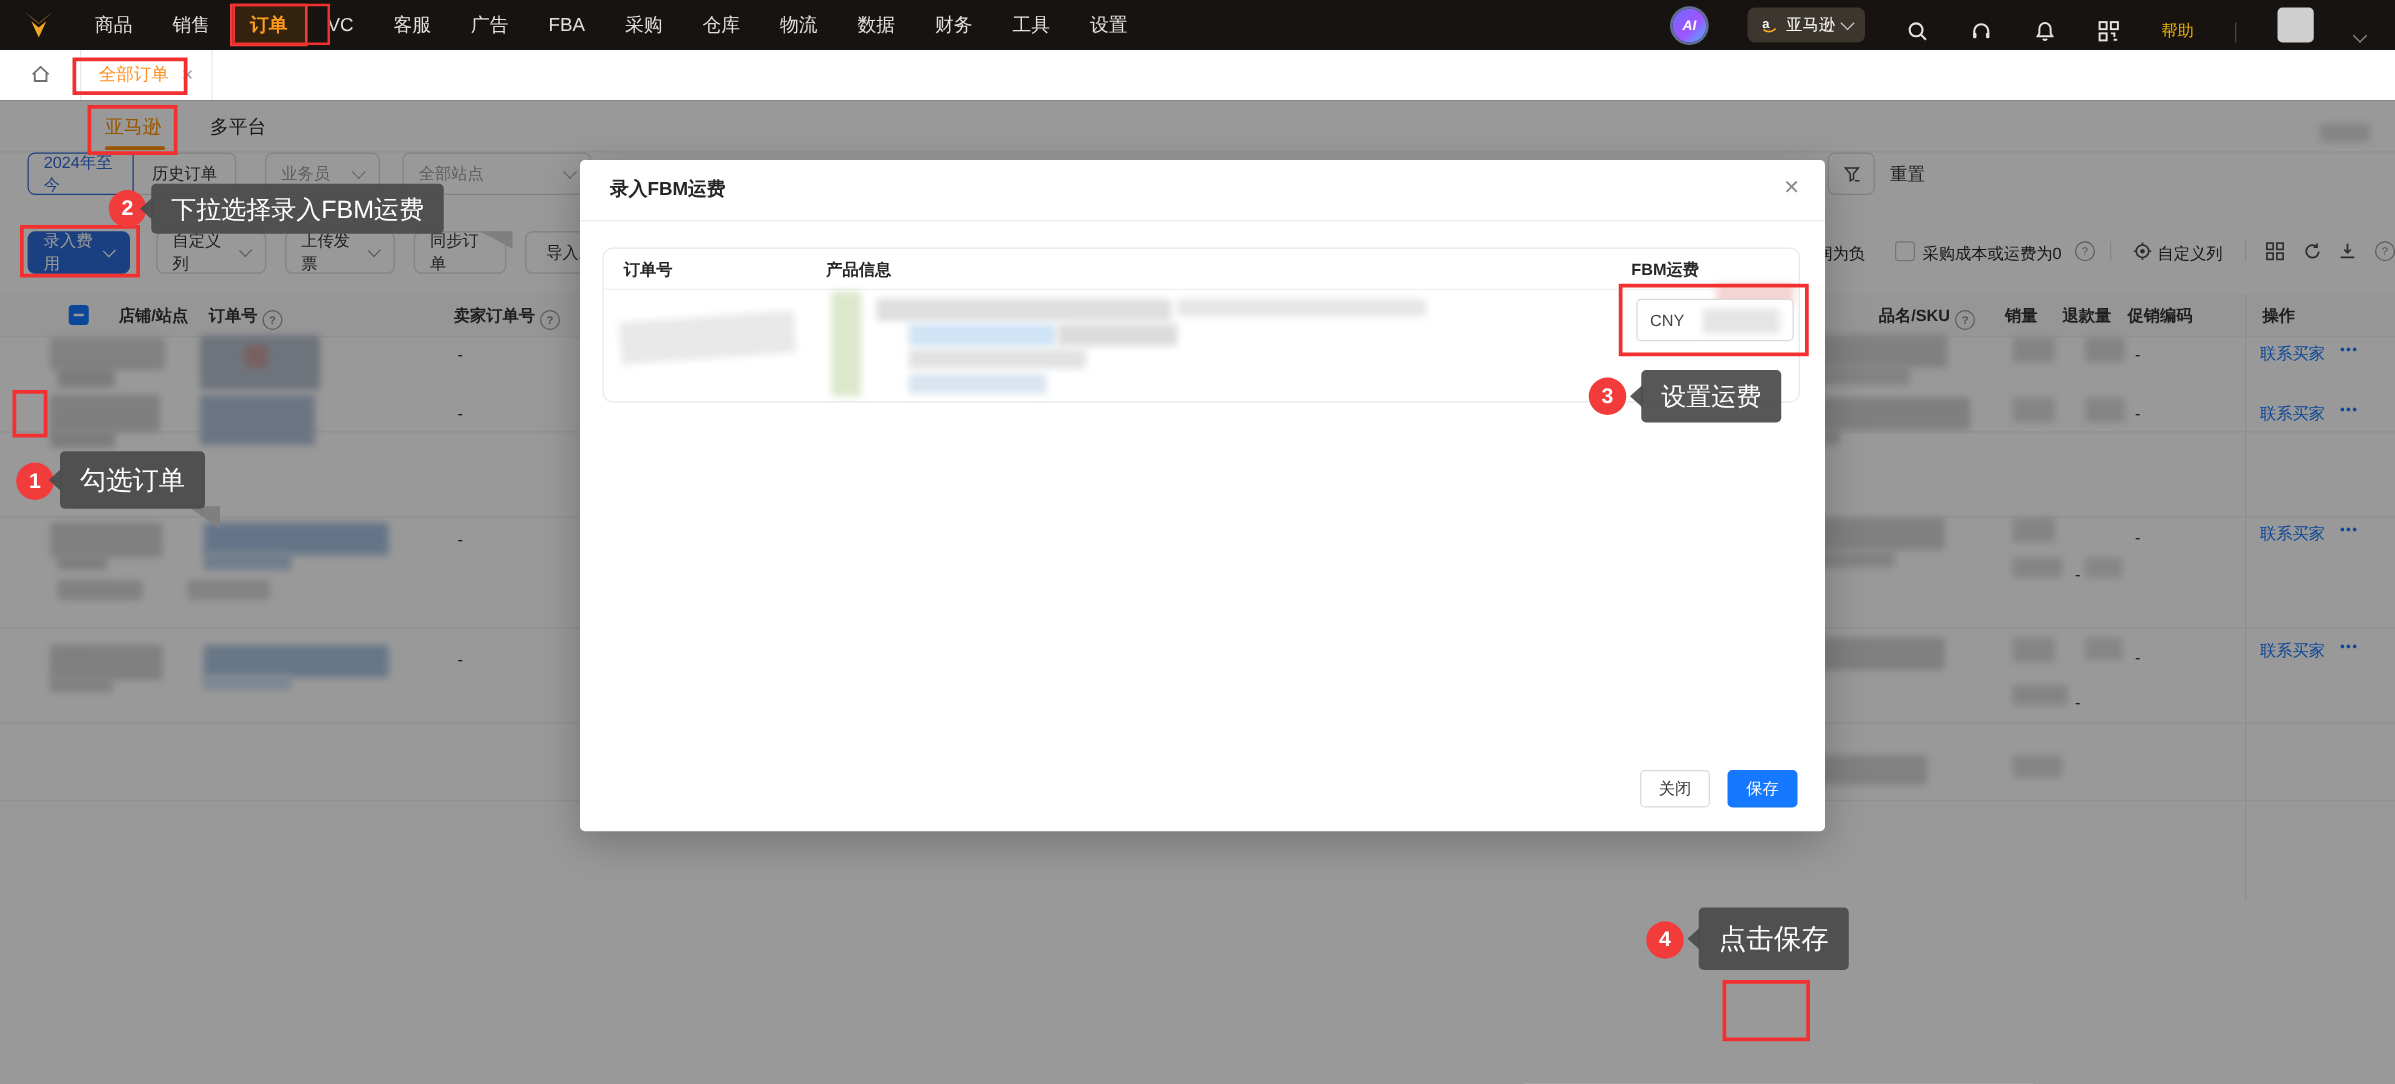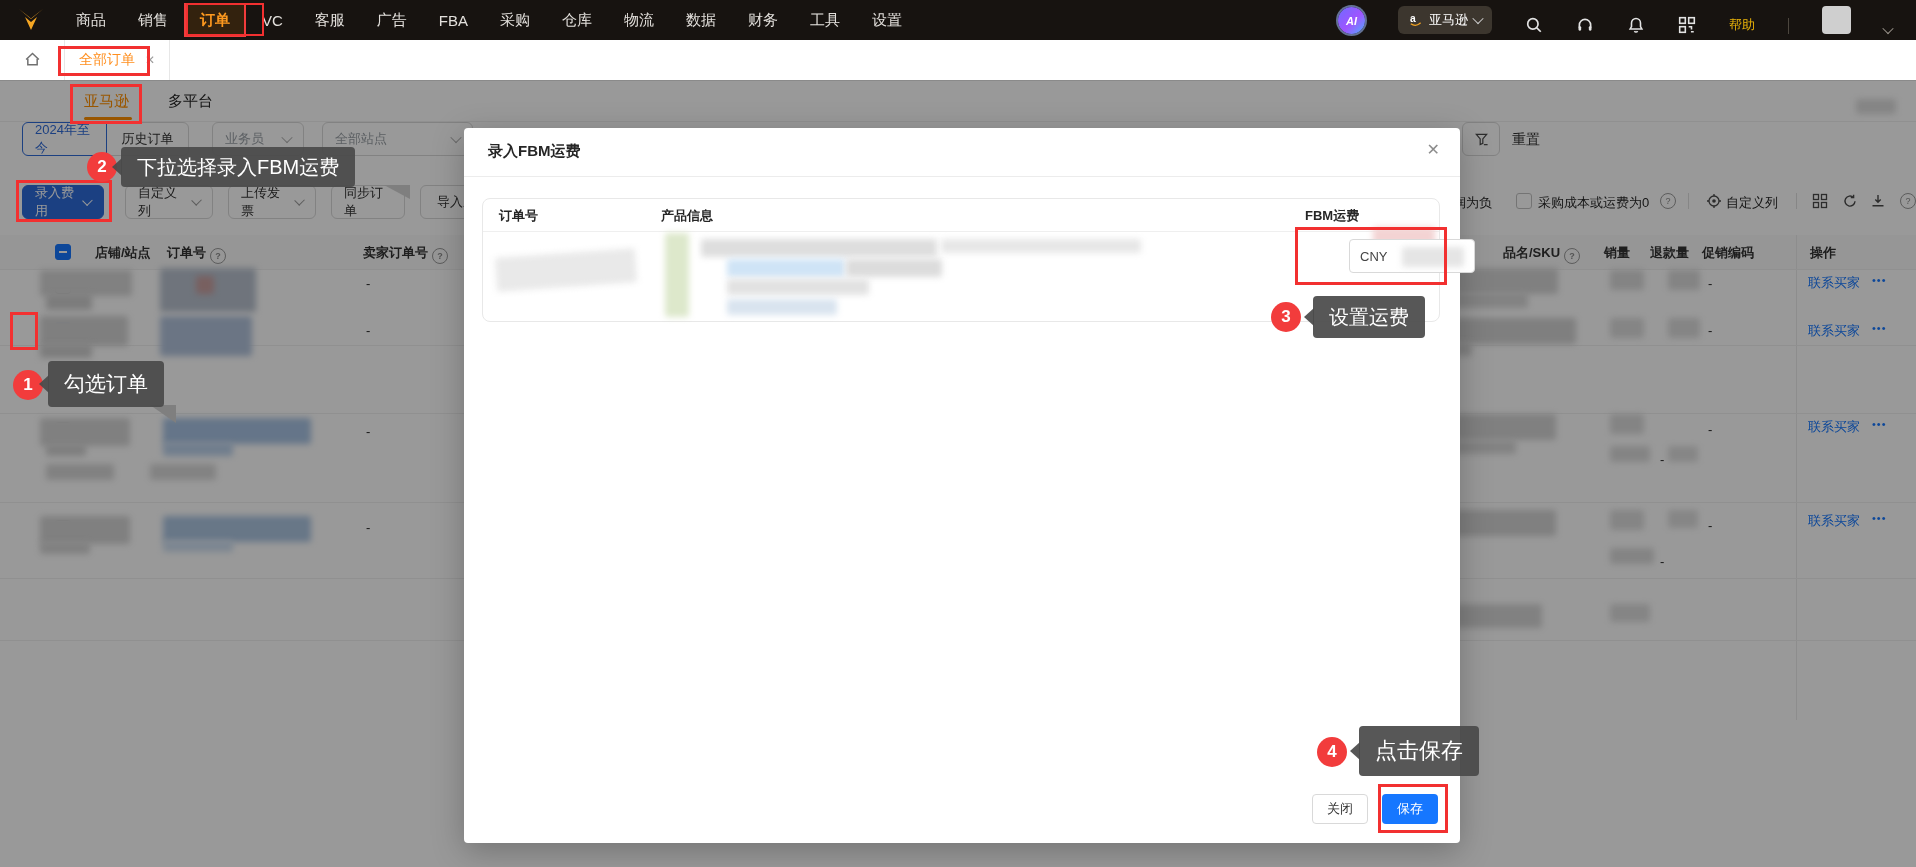--- a/index.html
+++ b/index.html
@@ -54,30 +54,30 @@
   .cb.checked::after{content:"";position:absolute;left:4.5px;top:1.5px;width:4px;height:8px;border-right:2px solid #fff;border-bottom:2px solid #fff;transform:rotate(45deg);}
   .rowline{position:absolute;left:0;width:1916px;height:1px;background:#f0f0f0;}
   .dash{position:absolute;font-size:13px;color:#262626;}
   .link{position:absolute;font-size:13px;color:#1677ff;white-space:nowrap;}
   .more{position:absolute;font-size:11px;color:#1677ff;letter-spacing:1px;}
   .bl{position:absolute;filter:blur(3px);border-radius:2px;}
   .colline{position:absolute;width:1px;background:#ececec;}
   
   .overlay{position:absolute;left:0;top:80px;width:1916px;height:787px;background:rgba(0,0,0,.40);z-index:10;}
   
-  .modal{position:absolute;left:464px;top:128px;width:996px;height:715px;background:#fff;border-radius:4px;z-index:15;
+  .modal{position:absolute;left:464px;top:128px;width:996px;height:537px;background:#fff;border-radius:4px;z-index:15;
          box-shadow:0 8px 32px rgba(0,0,0,.25);}
   .m-title{position:absolute;left:24px;top:14px;font-size:15px;font-weight:700;color:#262626;}
   .m-close{position:absolute;right:20px;top:12px;font-size:16px;color:#8c8c8c;cursor:pointer;}
   .m-hdiv{position:absolute;left:0;top:48px;width:996px;height:1px;background:#ececec;}
   .m-table{position:absolute;left:18px;top:70px;width:958px;height:124px;border:1px solid #e8e8e8;border-radius:8px;box-sizing:border-box;}
   .m-th{position:absolute;top:8px;font-size:13px;font-weight:700;color:#262626;}
   .m-thdiv{position:absolute;left:0;top:32px;width:100%;height:1px;background:#efefef;}
   .fee-input{position:absolute;left:826px;top:40px;width:126px;height:34px;border:1px solid #d9d9d9;border-radius:4px;
-             box-sizing:border-box;display:flex;align-items:center;padding:0 10px;background:#fff;font-size:13px;color:#444;margin-left:40px;}
+             box-sizing:border-box;display:flex;align-items:center;padding:0 10px;background:#fff;font-size:13px;color:#444;}
   .m-btn{position:absolute;bottom:19px;height:30px;box-sizing:border-box;border-radius:4px;font-size:13px;
          display:flex;align-items:center;justify-content:center;}
   .m-btn.ghost{right:92px;width:56px;border:1px solid #d9d9d9;background:#fff;color:#333;}
   .m-btn.save{right:22px;width:56px;border:none;background:#1677ff;color:#fff;}
   
   .redbox{position:absolute;border:3px solid #f23030;z-index:21;pointer-events:none;box-sizing:border-box;}
   .stepc{position:absolute;width:30px;height:30px;border-radius:50%;background:#f23c3c;color:#fff;z-index:22;
          display:flex;align-items:center;justify-content:center;font-size:17px;font-weight:700;}
   .tip{position:absolute;background:rgba(74,74,74,.93);color:#fff;border-radius:4px;display:flex;align-items:center;
        padding:0 16px;white-space:nowrap;z-index:22;font-size:20px;}

